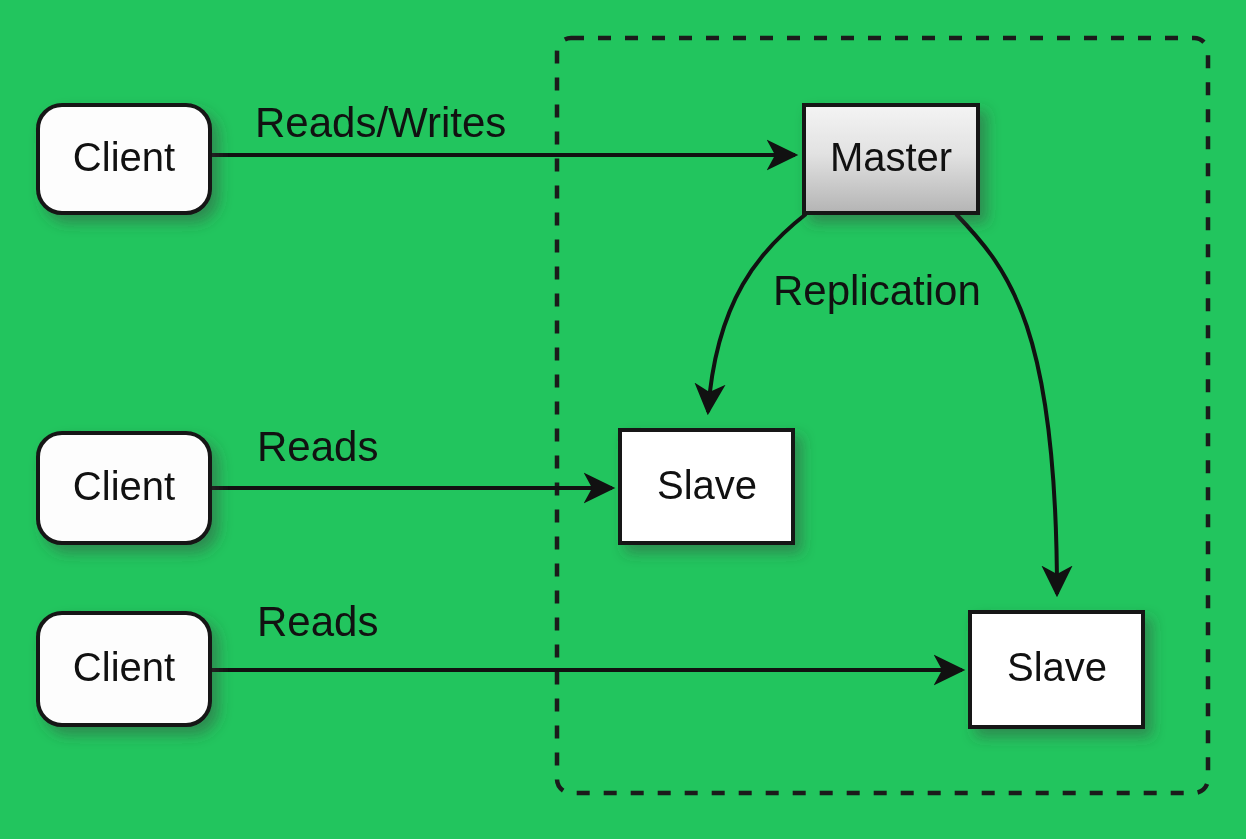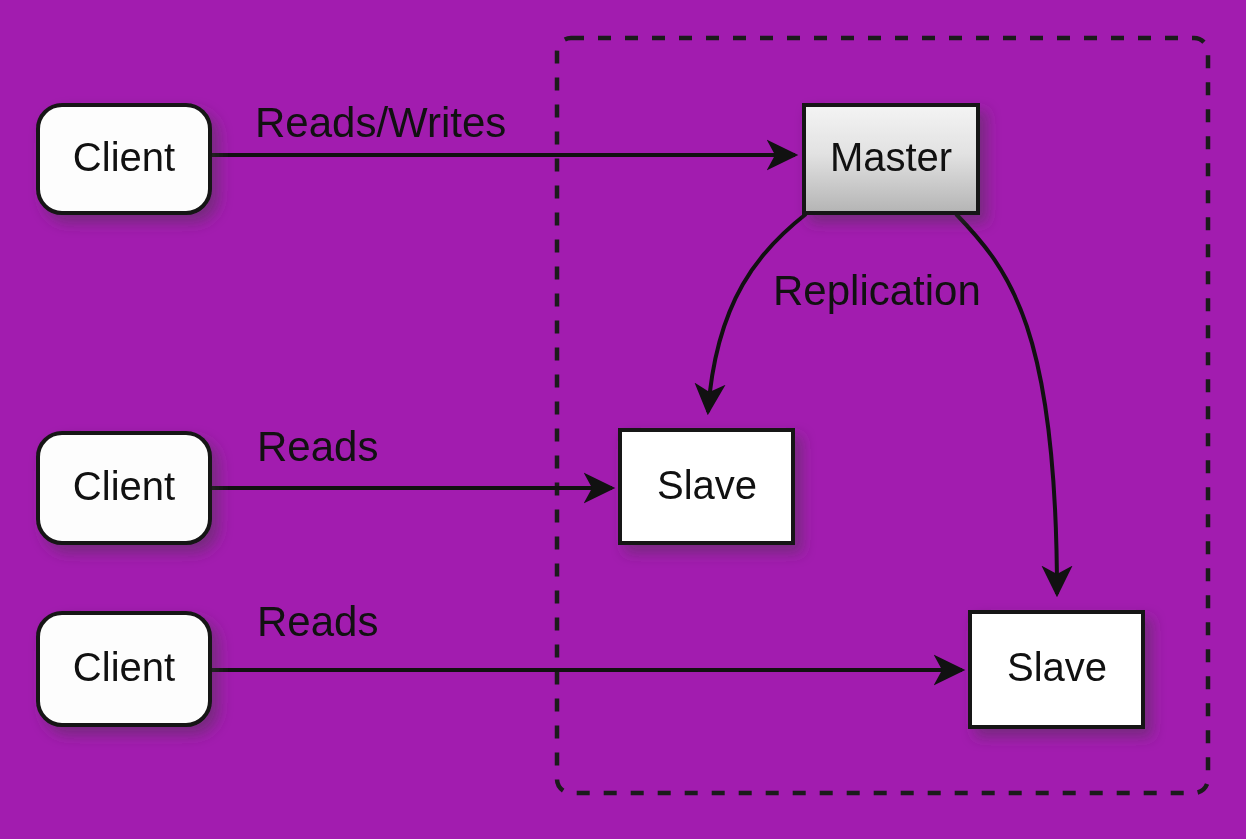--- a/index.html
+++ b/index.html
@@ -7,21 +7,21 @@
     padding: 0;
     background: #ffffff;
   }
   body {
     font-family: "Liberation Sans", "DejaVu Sans", sans-serif;
   }
   #canvas {
     position: relative;
     width: 1246px;
     height: 839px;
-    background: #a21caf;
+    background: #22c55e;
     overflow: hidden;
   }
   #diagram-svg {
     position: absolute;
     left: 0;
     top: 0;
     width: 1246px;
     height: 839px;
   }
   .node-label {

